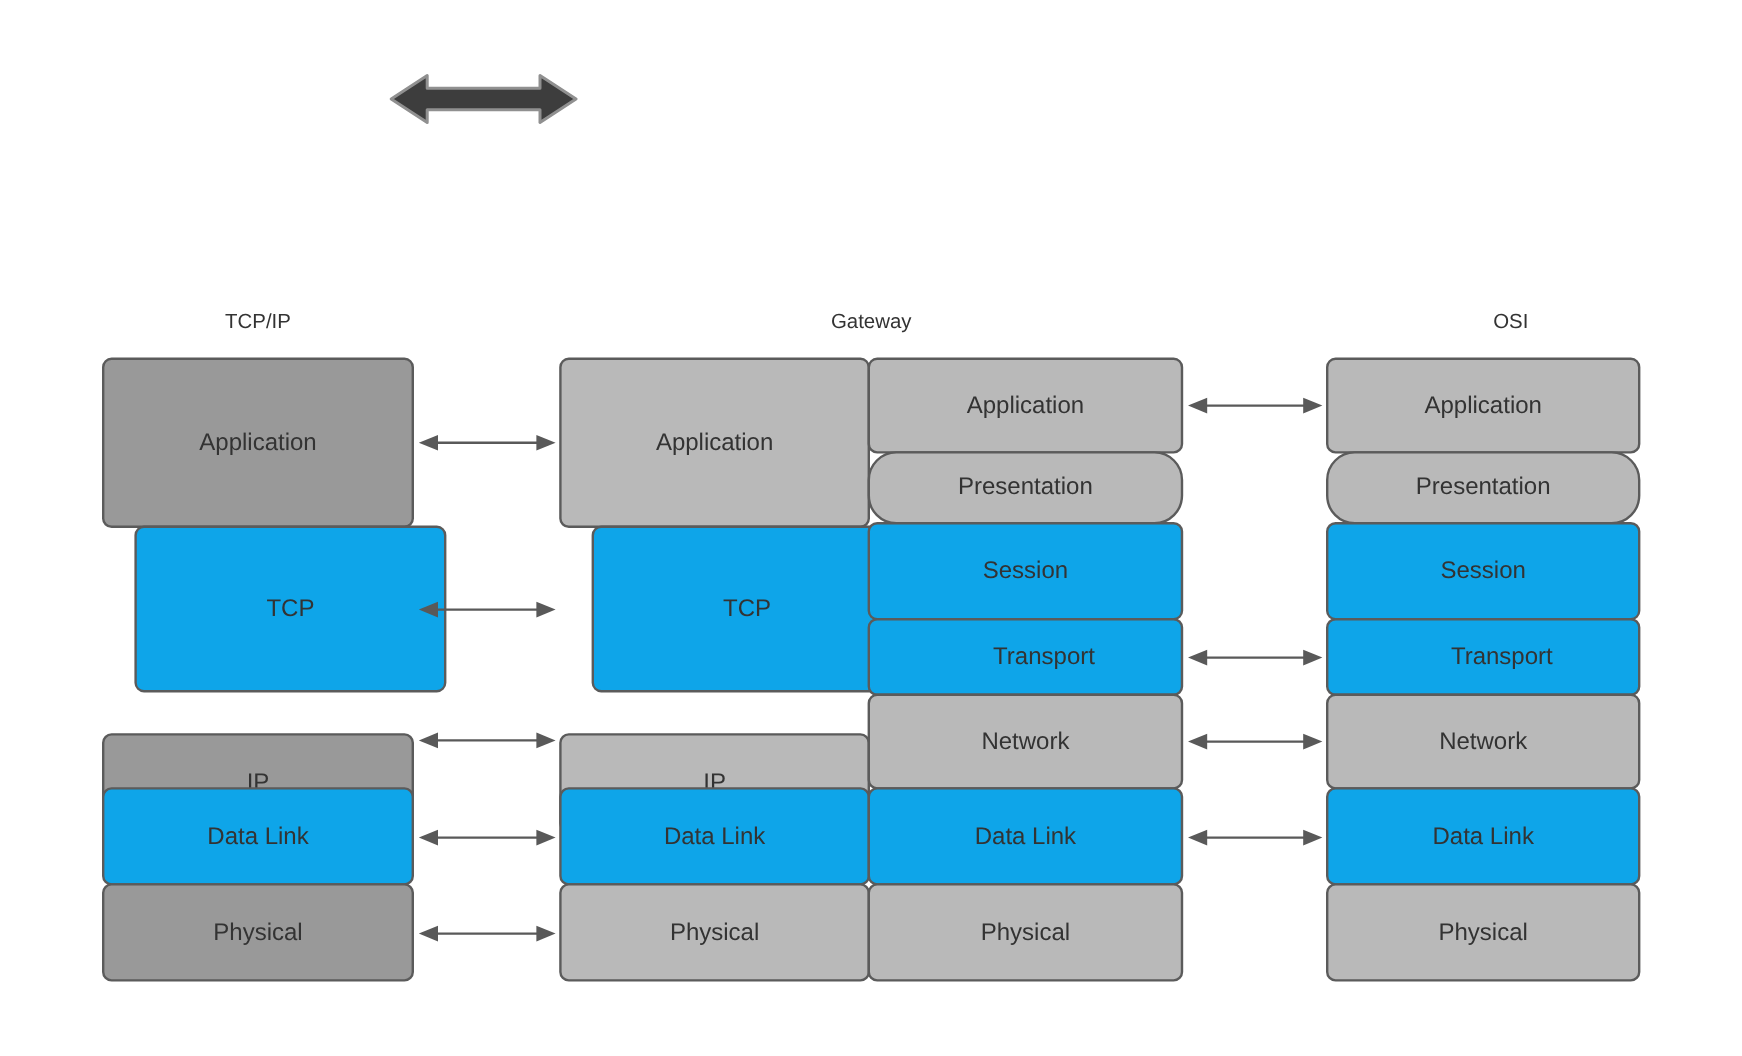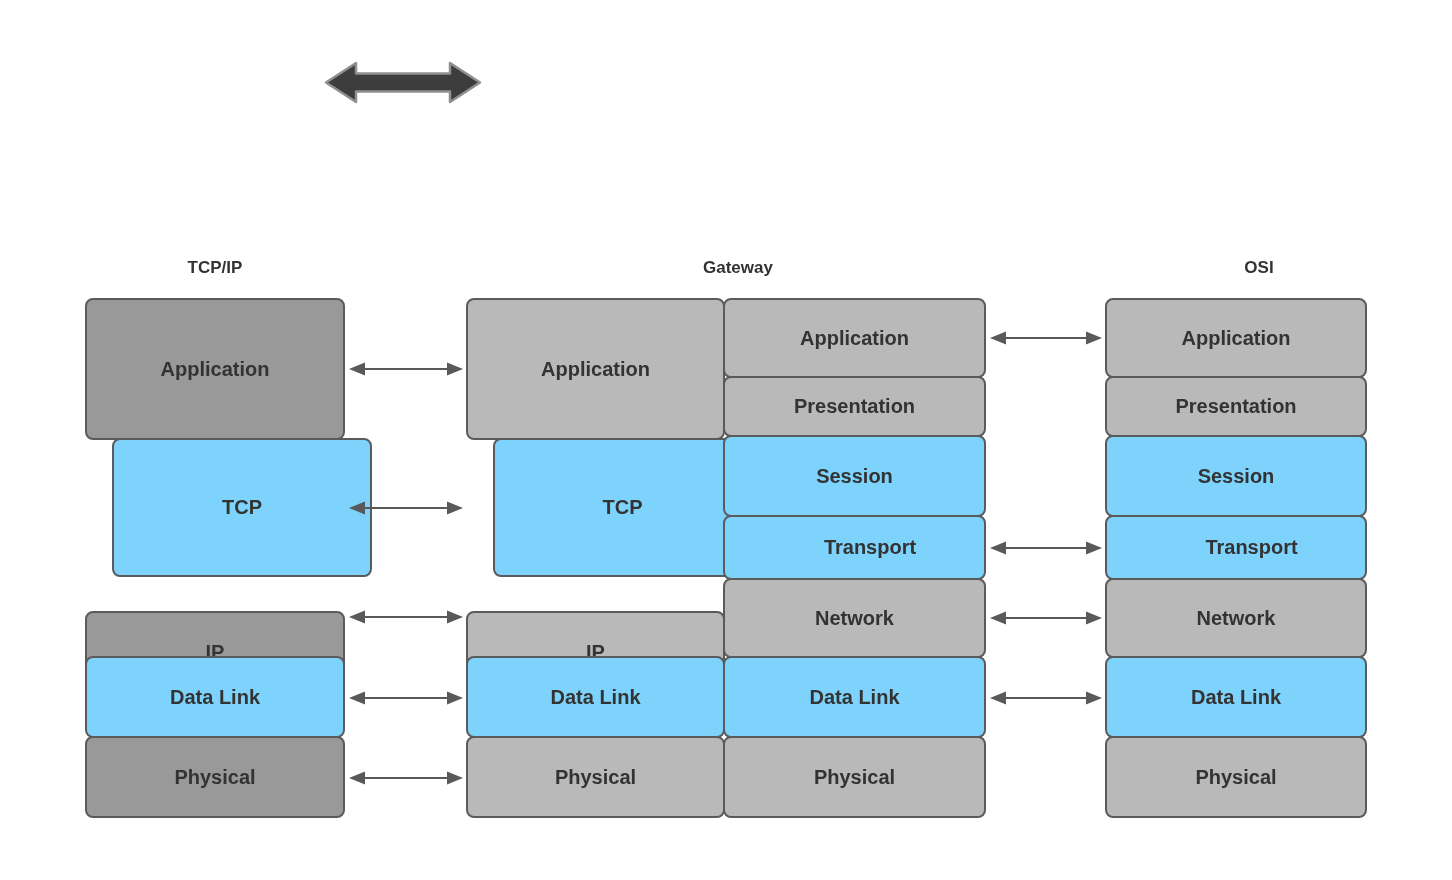--- a/index.html
+++ b/index.html
@@ -7,21 +7,20 @@
     padding: 0;
     background: #ffffff;
     font-family: "Liberation Sans", sans-serif;
   }
   .canvas {
     position: relative;
     width: 1404px;
     height: 880px;
     background: #ffffff;
     overflow: hidden;
-    font-weight: bold;
   }
   .stack-title {
     position: absolute;
     top: 257px;
     height: 22px;
     line-height: 22px;
     text-align: center;
     font-size: 17px;
     color: #333333;
   }
@@ -32,57 +31,57 @@
     border-radius: 8px;
     display: flex;
     align-items: center;
     justify-content: center;
     font-size: 20px;
     color: #333333;
     text-align: center;
   }
   .fill-dark  { background: #999999; }
   .fill-light { background: #b9b9b9; }
-  .fill-white { background: #7dd3fc; text-align: center; }
+  .fill-white { background: #0ea5e9; text-align: center; }
 
   
   .col1 { left: 85px;   width: 260px; }
   .col2 { left: 466px;  width: 259px; }
   .col3 { left: 723px;  width: 263px; }
   .col4 { left: 1105px; width: 262px; }
 
   
   .ra1 { top: 298px; height: 142px; }
   .ra2 { top: 438px; height: 139px; margin-left: 27px; }
   .ra3 { top: 575px; height: 83px; margin-top: 36px; }
   .ra4 { top: 656px; height: 82px; }
   .ra5 { top: 736px; height: 82px; }
 
   
   .rb1 { top: 298px; height: 80px; }
-  .rb2 { top: 376px; height: 61px; }
+  .rb2 { top: 376px; height: 61px; border-radius: 24px; }
   .rb3 { top: 435px; height: 82px; }
   .rb4 { top: 515px; height: 65px; padding-left: 31px; }
   .rb5 { top: 578px; height: 80px; }
   .rb6 { top: 656px; height: 82px; }
   .rb7 { top: 736px; height: 82px; }
 
   .arrow-svg { position: absolute; display: block; }
 </style>
 </head>
 <body>
 
 <div class="canvas">
 
   <svg class="arrow-svg" style="left:323px; top:59px;" width="160" height="47" viewBox="0 0 160 47">
     <polygon points="3,23.5 33,4 33,14.5 127,14.5 127,4 157,23.5 127,43 127,32.5 33,32.5 33,43" fill="#3d3d3d" stroke="#909090" stroke-width="2.5" stroke-linejoin="round"></polygon>
   </svg>
 
   <div class="stack-title" style="left:85px; width:260px;">TCP/IP</div>
-  <div class="stack-title" style="left:478px; width:520px;">Gateway</div>
+  <div class="stack-title" style="left:466px; width:520px;">Gateway</div>
   <div class="stack-title" style="left:1128px; width:262px;">OSI</div>
 
   <div class="box col1 ra1 fill-dark">Application</div>
   <div class="box col1 ra2 fill-white">TCP</div>
   <div class="box col1 ra3 fill-dark">IP</div>
   <div class="box col1 ra4 fill-white">Data Link</div>
   <div class="box col1 ra5 fill-dark">Physical</div>
 
   <div class="box col2 ra1 fill-light">Application</div>
   <div class="box col2 ra2 fill-white">TCP</div>

